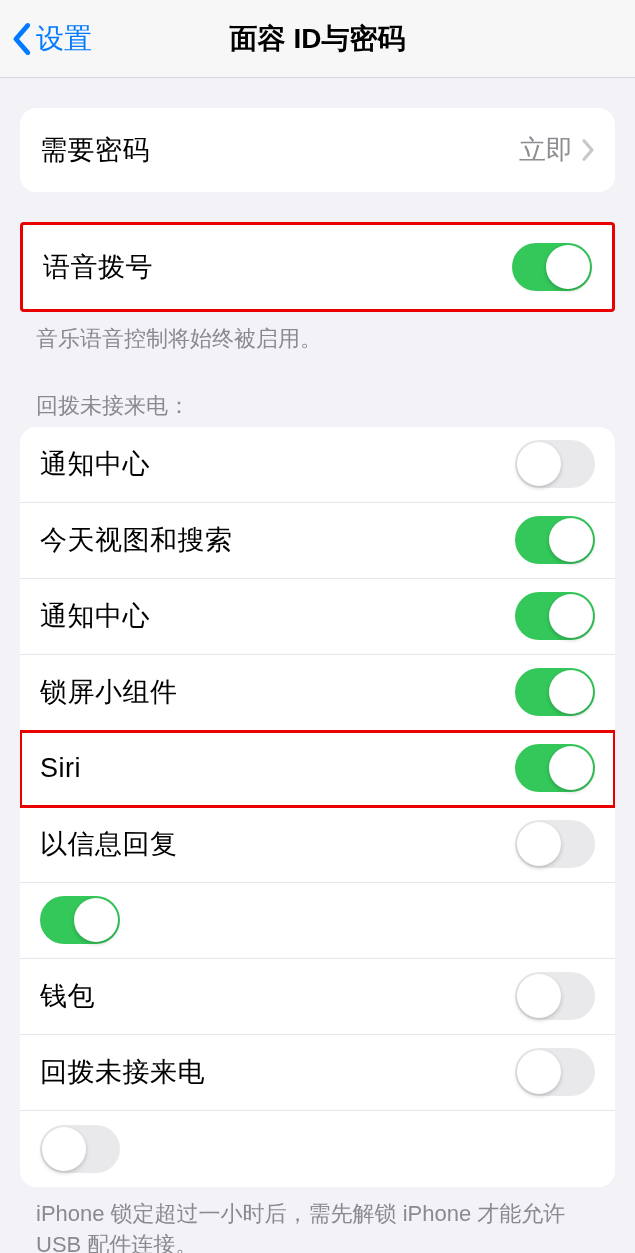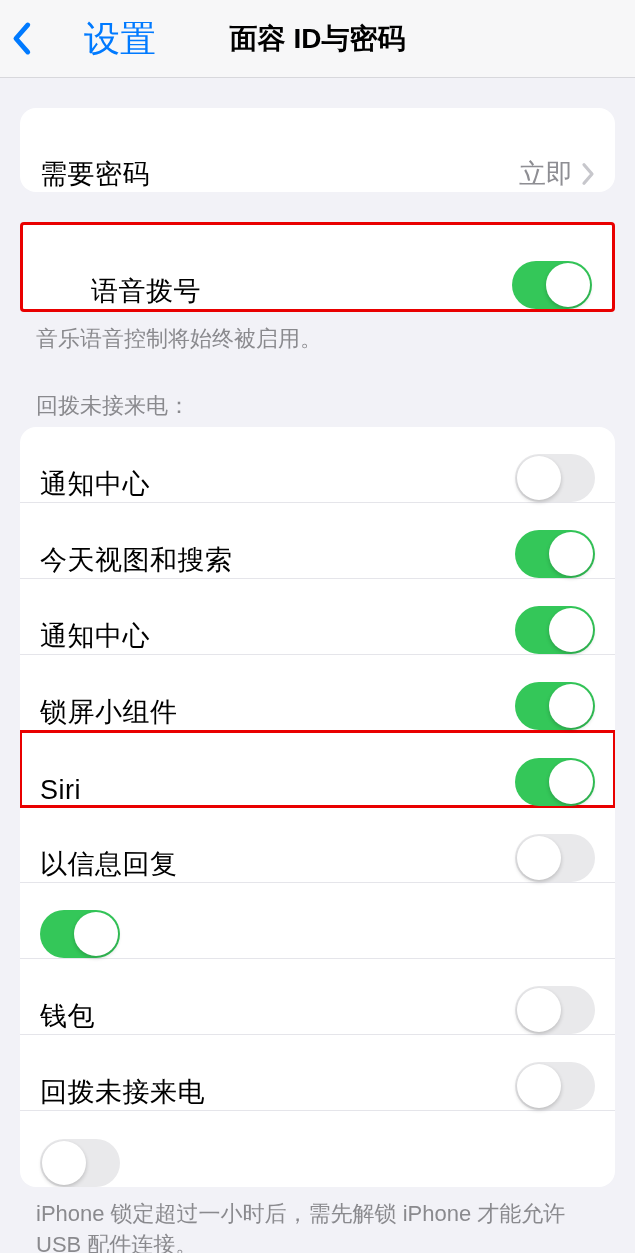--- a/index.html
+++ b/index.html
@@ -25,23 +25,22 @@
       justify-content: center;
     }
     .back-button {
       position: absolute;
       left: 10px;
       top: 50%;
       transform: translateY(-50%);
       display: flex;
       align-items: center;
       color: #007aff;
-      font-size: 36px;
+      font-size: 28px;
       cursor: pointer;
-      gap: 48px;
     }
     .back-chevron {
       width: 22px;
       height: 34px;
       margin-right: 4px;
     }
     .nav-title {
       font-size: 28px;
       font-weight: 600;
       color: #000;
@@ -51,25 +50,24 @@
     }
     .group {
       margin: 30px 20px 0 20px;
       background: #fff;
       border-radius: 16px;
       overflow: hidden;
     }
     .group.highlighted {
       border: 3px solid #e90000;
       border-radius: 4px;
-      padding-left: 48px;
     }
     .row {
       display: flex;
-      align-items: flex-end;
+      align-items: center;
       justify-content: space-between;
       padding: 0 20px;
       min-height: 76px;
       border-bottom: 1px solid #e5e5ea;
     }
     .row:last-child {
       border-bottom: none;
     }
     .row.highlighted-row {
       outline: 3px solid #e90000;

